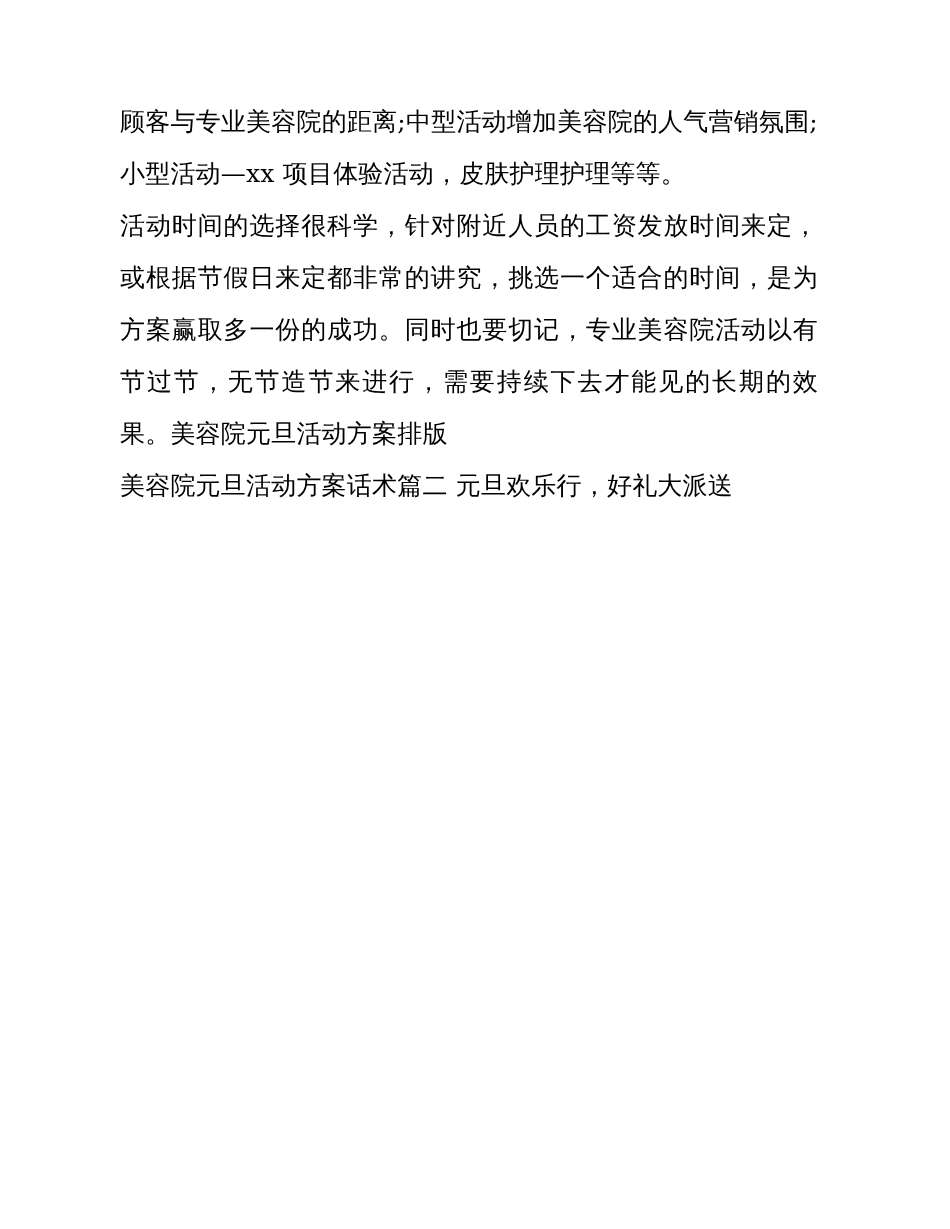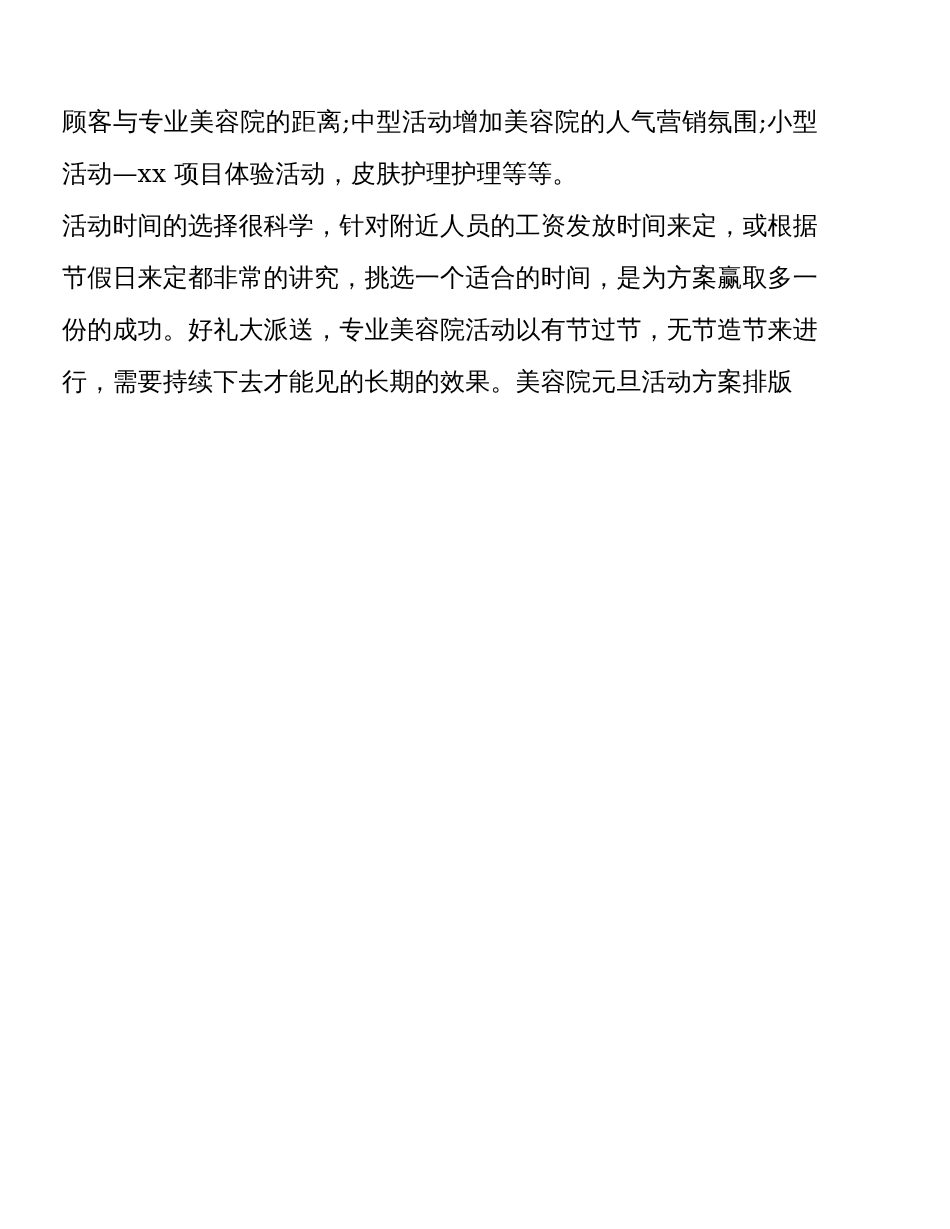--- a/index.html
+++ b/index.html
@@ -11,21 +11,21 @@
     width: 950px;
     height: 1229px;
     font-family: "DejaVu Serif", "Liberation Serif", serif;
     color: #000000;
     overflow: hidden;
   }
   .page {
     box-sizing: border-box;
     width: 950px;
     height: 1179px;
-    padding: 96px 132px 40px 62px;
+    padding: 96px 132px 40px 120px;
     background: #ffffff;
   }
   .doc-body {
     font-size: 25px;
     line-height: 52px;
     text-align: justify;
     text-justify: inter-ideograph;
     letter-spacing: 0.2px;
   }
   .para {
@@ -36,15 +36,16 @@
   .para + .para {
     margin-top: 0px;
   }
 </style>
 </head>
 <body>
 
 <div class="page">
   <div class="doc-body">
     <p class="para">顾客与专业美容院的距离;中型活动增加美容院的人气营销氛围;小型活动—xx 项目体验活动，皮肤护理护理等等。</p>
-    <p class="para">活动时间的选择很科学，针对附近人员的工资发放时间来定，或根据节假日来定都非常的讲究，挑选一个适合的时间，是为方案赢取多一份的成功。好礼大派送，专业美容院活动以有节过节，无节造节来进行，需要持续下去才能见的长期的效果。美容院元旦活动方案排版</p>
+    <p class="para">活动时间的选择很科学，针对附近人员的工资发放时间来定，或根据节假日来定都非常的讲究，挑选一个适合的时间，是为方案赢取多一份的成功。同时也要切记，专业美容院活动以有节过节，无节造节来进行，需要持续下去才能见的长期的效果。美容院元旦活动方案排版</p>
+    <p class="para">美容院元旦活动方案话术篇二 元旦欢乐行，好礼大派送</p>
   </div>
 </div>
 
 </body></html>

